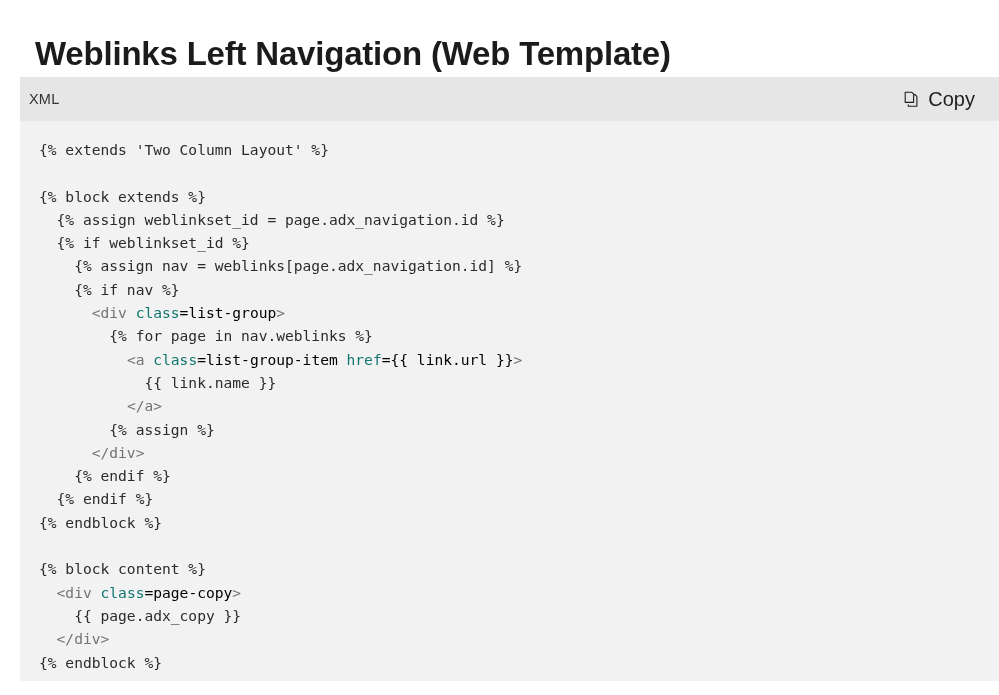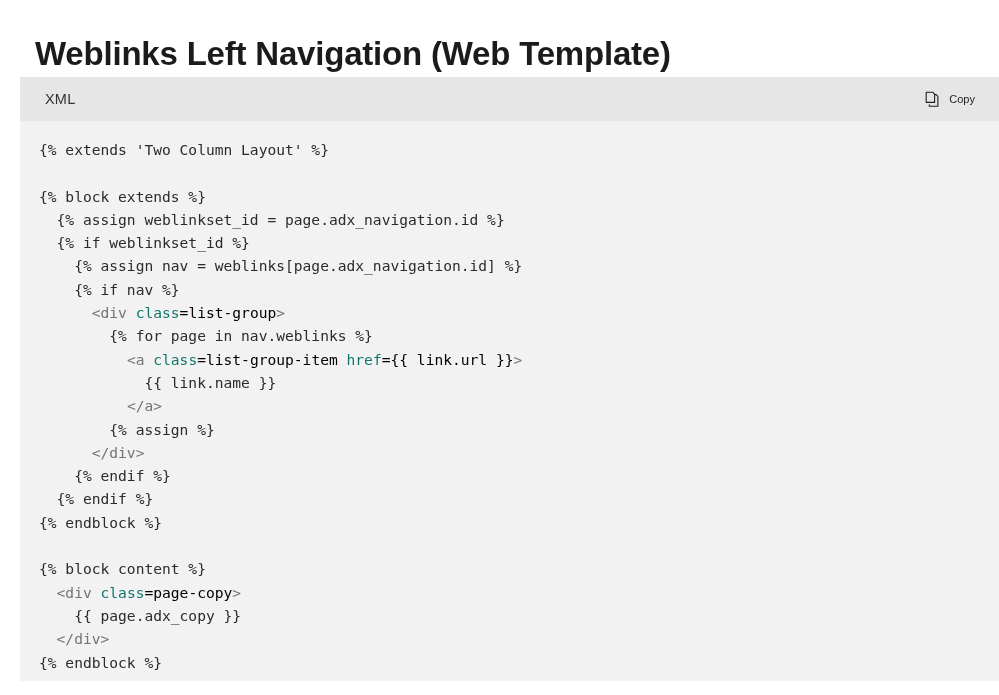--- a/index.html
+++ b/index.html
@@ -36,33 +36,33 @@
     background: #f2f2f2;
     overflow: hidden;
   }
 
   .code-header {
     height: 44px;
     background: #e6e6e6;
     display: flex;
     align-items: center;
     justify-content: space-between;
-    padding: 0 22px 0 25px;
+    padding: 0 22px 0 9px;
     box-sizing: border-box;
   }
   .code-lang {
     font-size: 14.5px;
     color: #333333;
     letter-spacing: 0.2px;
   }
   .copy-button {
     display: flex;
     align-items: center;
     gap: 8px;
-    font-size: 11px;
+    font-size: 20px;
     color: #1f1f1f;
     cursor: pointer;
     user-select: none;
     background: none;
     border: none;
     font-family: inherit;
     padding: 2px 2px;
   }
   .copy-icon {
     display: inline-flex;

